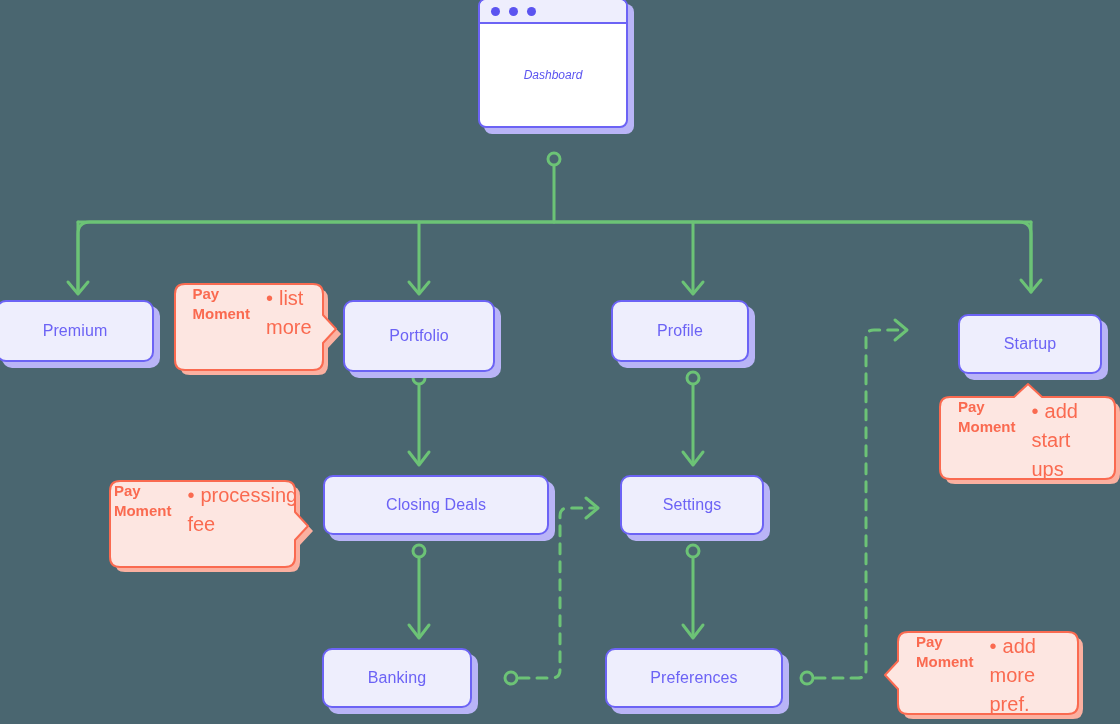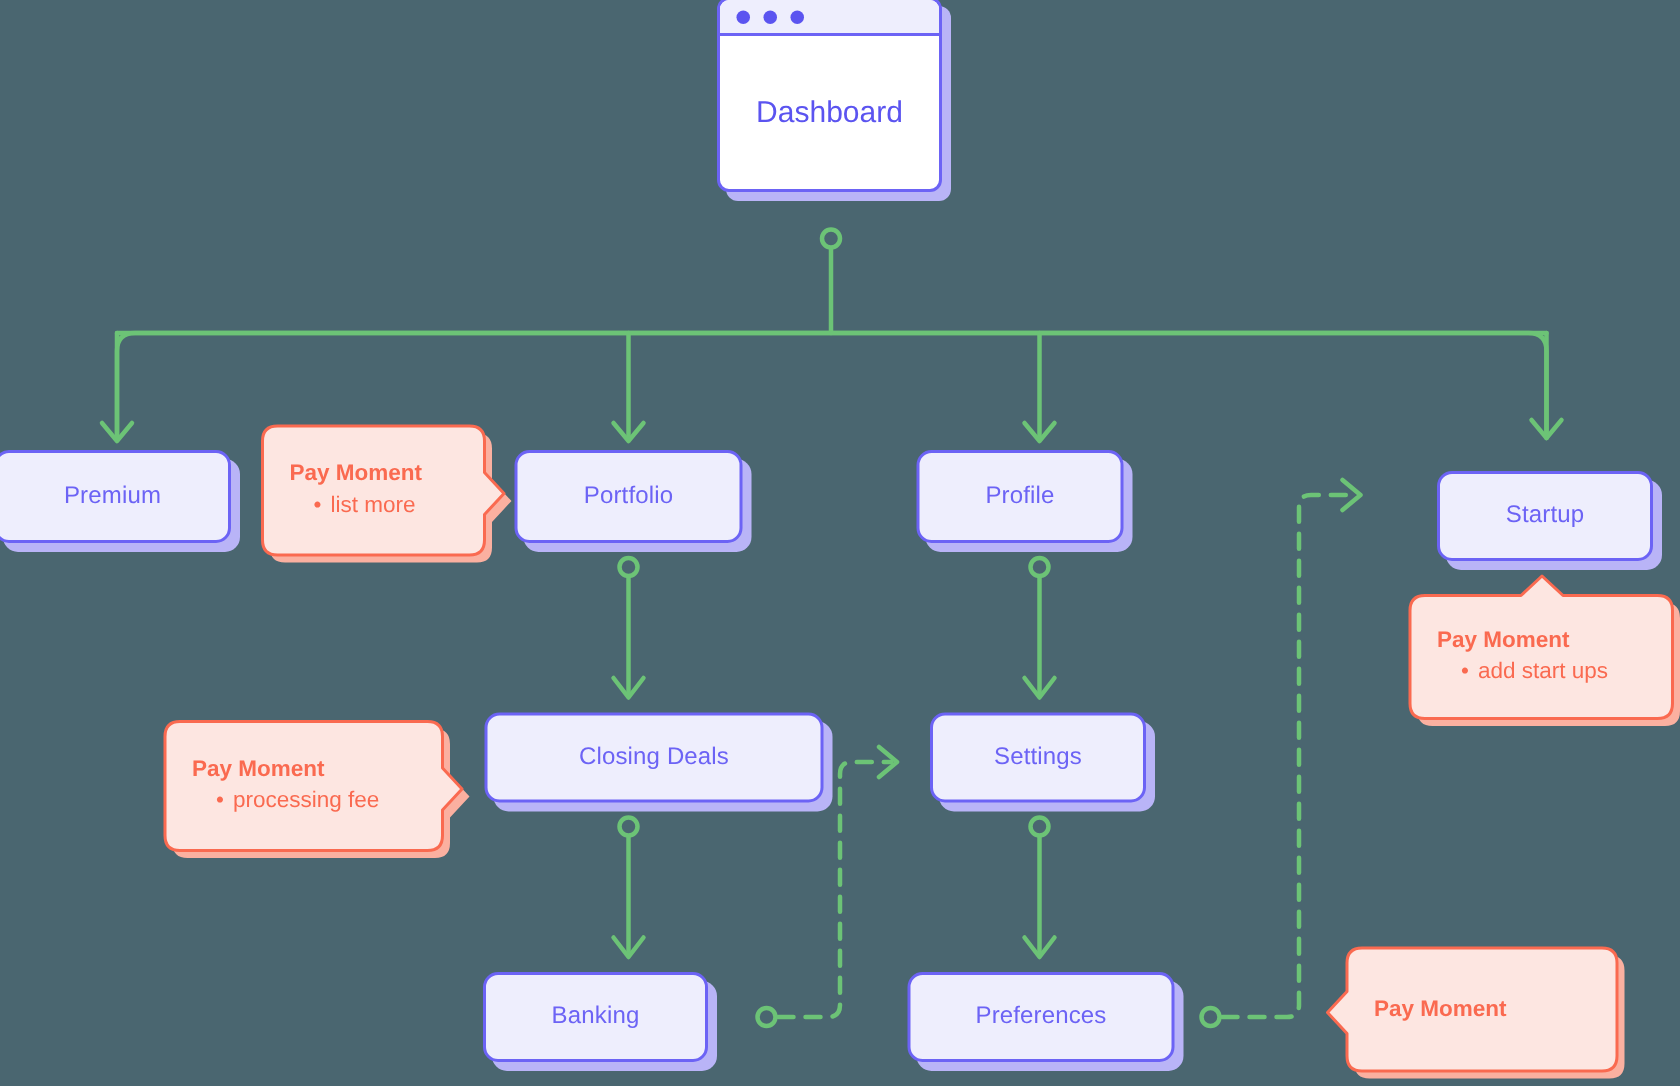--- a/index.html
+++ b/index.html
@@ -71,21 +71,22 @@
     background: #5b54f0;
   }
   .window-body {
     height: calc(100% - 24px);
     display: flex;
     align-items: center;
     justify-content: center;
   }
   .window-title {
     color: #5b54f0;
-    font-size: 20px;
+    font-size: 12px;
+    font-style: italic;
   }
 
   
   .callout {
     position: absolute;
     box-sizing: border-box;
   }
   .callout .shadow,
   .callout .body {
     position: absolute;
@@ -94,32 +95,32 @@
     height: 100%;
   }
   .callout .shadow { transform: translate(5px, 5px); }
   .callout svg { display: block; width: 100%; height: 100%; overflow: visible; }
   .callout .text {
     position: absolute;
     left: 0; top: 0;
     width: 100%;
     height: 100%;
     display: flex;
-    flex-direction: column;
+    flex-direction: row;
     justify-content: center;
     box-sizing: border-box;
     color: #fa6a50;
   }
   .callout .title {
     font-weight: bold;
     font-size: 15px;
     line-height: 1.35;
   }
   .callout .item {
-    font-size: 15px;
+    font-size: 20px;
     line-height: 1.45;
     padding-left: 16px;
   }
   .callout .item .bullet { margin-right: 6px; }
 </style>
 </head>
 <body style="background: rgb(74, 102, 112);">
 
 <div id="canvas">
 
@@ -204,21 +205,21 @@
     </div>
     <div class="window-body">
       <span class="window-title">Dashboard</span>
     </div>
   </div>
 
   <div id="node-layer">
       <div class="node" style="left: -4px; top: 300px; width: 158px; height: 62px;">
         <span>Premium</span>
       </div>
-      <div class="node" style="left: 343px; top: 300px; width: 152px; height: 62px;">
+      <div class="node" style="left: 343px; top: 300px; width: 152px; height: 72px;">
         <span>Portfolio</span>
       </div>
       <div class="node" style="left: 611px; top: 300px; width: 138px; height: 62px;">
         <span>Profile</span>
       </div>
       <div class="node" style="left: 958px; top: 314px; width: 144px; height: 60px;">
         <span>Startup</span>
       </div>
       <div class="node" style="left: 323px; top: 475px; width: 226px; height: 60px;">
         <span>Closing Deals</span>
@@ -289,17 +290,18 @@
             <path d="M10,0 H170 Q180,0 180,10 V72 Q180,82 170,82 H10 Q0,82 0,72 V57 L-13,43 L0,29 V10 Q0,0 10,0 Z" fill="#fbb0a0"></path>
           </svg>
         </div>
         <div class="body">
           <svg viewBox="-20 -20 220 122" preserveAspectRatio="none" style="width:220px;height:122px;margin:-20px 0 0 -20px">
             <path d="M10,0 H170 Q180,0 180,10 V72 Q180,82 170,82 H10 Q0,82 0,72 V57 L-13,43 L0,29 V10 Q0,0 10,0 Z" fill="#fde6e1" stroke="#fa6a50" stroke-width="2" stroke-linejoin="round"></path>
           </svg>
         </div>
         <div class="text" style="padding: 0px 12px 0px 18px;">
           <div class="title">Pay Moment</div>
+          <div class="item"><span class="bullet">•</span><span>add more pref.</span></div>
         </div>
       </div>
     </div>
 
 </div>
 
 </body></html>

